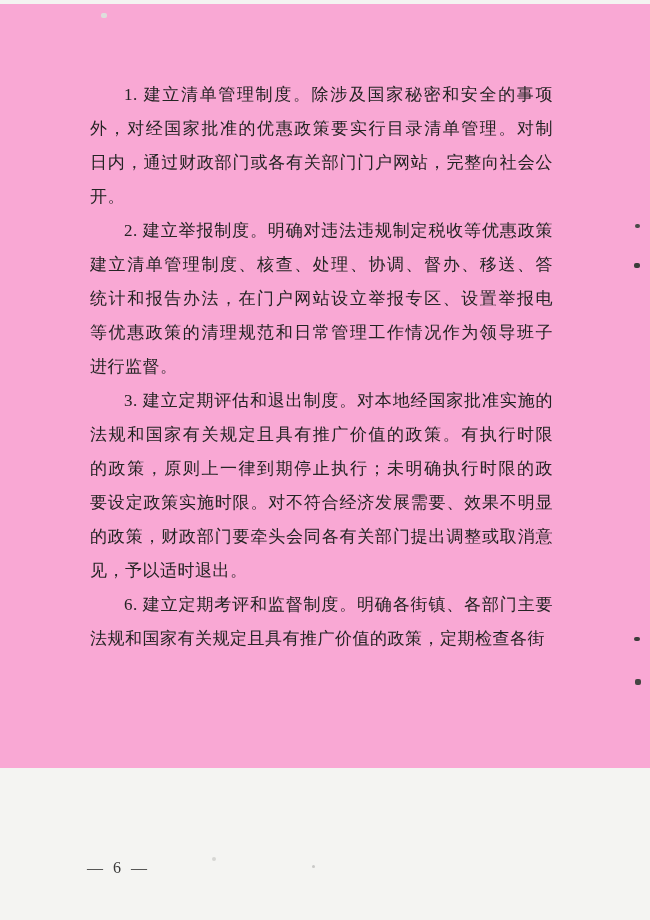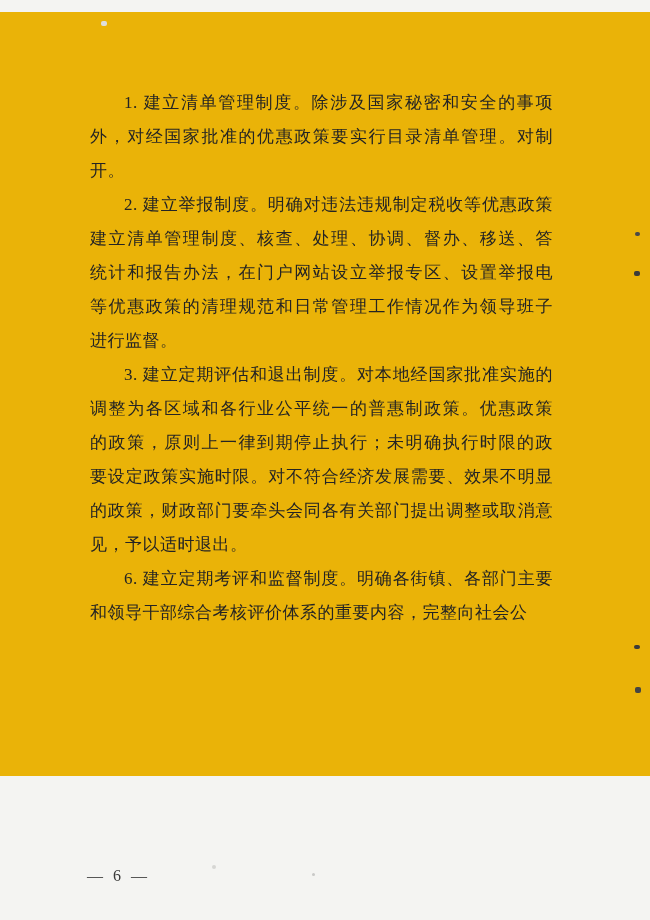--- a/index.html
+++ b/index.html
@@ -4,23 +4,23 @@
 <style>
   html, body { margin: 0; padding: 0; }
   body {
     width: 650px; height: 920px;
     background: #f4f4f2;
     font-family: "Liberation Serif", "DejaVu Serif", serif;
     position: relative;
     overflow: hidden;
   }
   .page {
-    position: absolute; left: 0; top: 12px;
+    position: absolute; left: 0; top: 4px;
     width: 650px; height: 764px;
-    background: #eab308;
+    background: #f9a8d4;
   }
   .text-block {
     position: absolute;
     left: 90px; top: 74px;
     width: 463px;
     color: #242424;
   }
   .paragraph { margin: 0; padding: 0; }
   .line {
     height: 34px;
@@ -57,40 +57,41 @@
 </style>
 </head>
 <body>
 
 <div class="page">
 
   <div class="text-block">
       <div class="paragraph">
         <div class="line first-line">1. 建立清单管理制度。除涉及国家秘密和安全的事项</div>
         <div class="line">外，对经国家批准的优惠政策要实行目录清单管理。对制定、</div>
+        <div class="line">日内，通过财政部门或各有关部门门户网站，完整向社会公</div>
         <div class="line last-line">开。</div>
       </div>
       <div class="paragraph">
         <div class="line first-line">2. 建立举报制度。明确对违法违规制定税收等优惠政策</div>
         <div class="line">建立清单管理制度、核查、处理、协调、督办、移送、答复、</div>
         <div class="line">统计和报告办法，在门户网站设立举报专区、设置举报电话，</div>
         <div class="line">等优惠政策的清理规范和日常管理工作情况作为领导班子</div>
         <div class="line last-line">进行监督。</div>
       </div>
       <div class="paragraph">
         <div class="line first-line">3. 建立定期评估和退出制度。对本地经国家批准实施的</div>
-        <div class="line">调整为各区域和各行业公平统一的普惠制政策。优惠政策</div>
+        <div class="line">法规和国家有关规定且具有推广价值的政策。有执行时限</div>
         <div class="line">的政策，原则上一律到期停止执行；未明确执行时限的政策，</div>
         <div class="line">要设定政策实施时限。对不符合经济发展需要、效果不明显</div>
         <div class="line">的政策，财政部门要牵头会同各有关部门提出调整或取消意</div>
         <div class="line last-line">见，予以适时退出。</div>
       </div>
       <div class="paragraph">
         <div class="line first-line">6. 建立定期考评和监督制度。明确各街镇、各部门主要</div>
-        <div class="line last-line">和领导干部综合考核评价体系的重要内容，完整向社会公</div>
+        <div class="line last-line">法规和国家有关规定且具有推广价值的政策，定期检查各街</div>
       </div>
     </div>
 
   <div class="page-number">— 6 —</div>
 
   <div class="artifact speck-1"></div>
   <div class="artifact speck-2"></div>
   <div class="artifact speck-3"></div>
   <div class="artifact speck-4"></div>
   <div class="artifact smudge-1"></div>

